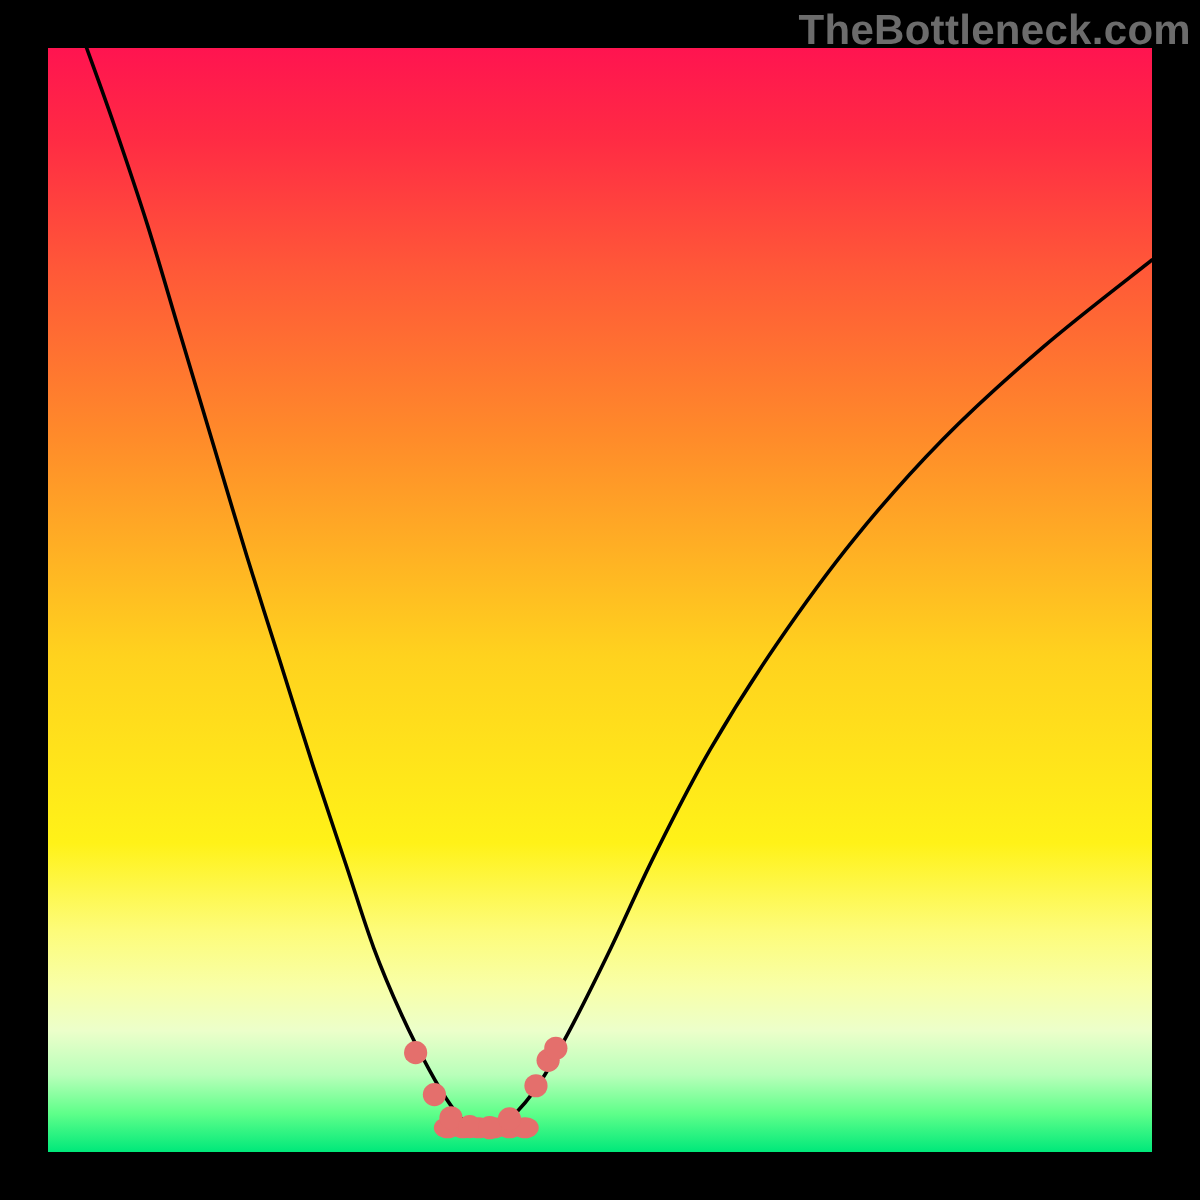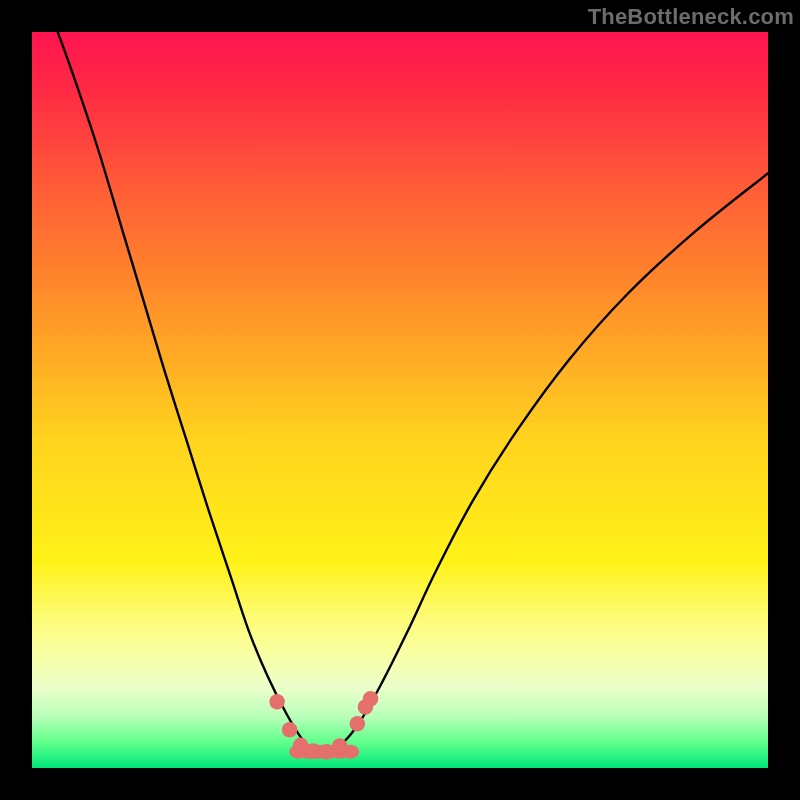--- a/index.html
+++ b/index.html
@@ -14,21 +14,21 @@
     position: relative;
     width: 800px;
     height: 800px;
     background: #000;
   }
   .watermark {
     position: absolute;
     top: 4px;
     right: 6px;
     font-family: Arial, Helvetica, sans-serif;
-    font-size: 22px;
+    font-size: 28px;
     font-weight: 600;
     color: #6c6c6c;
     letter-spacing: 0.2px;
   }
   svg.plot {
     position: absolute;
     left: 32px;
     top: 32px;
     width: 736px;
     height: 736px;

